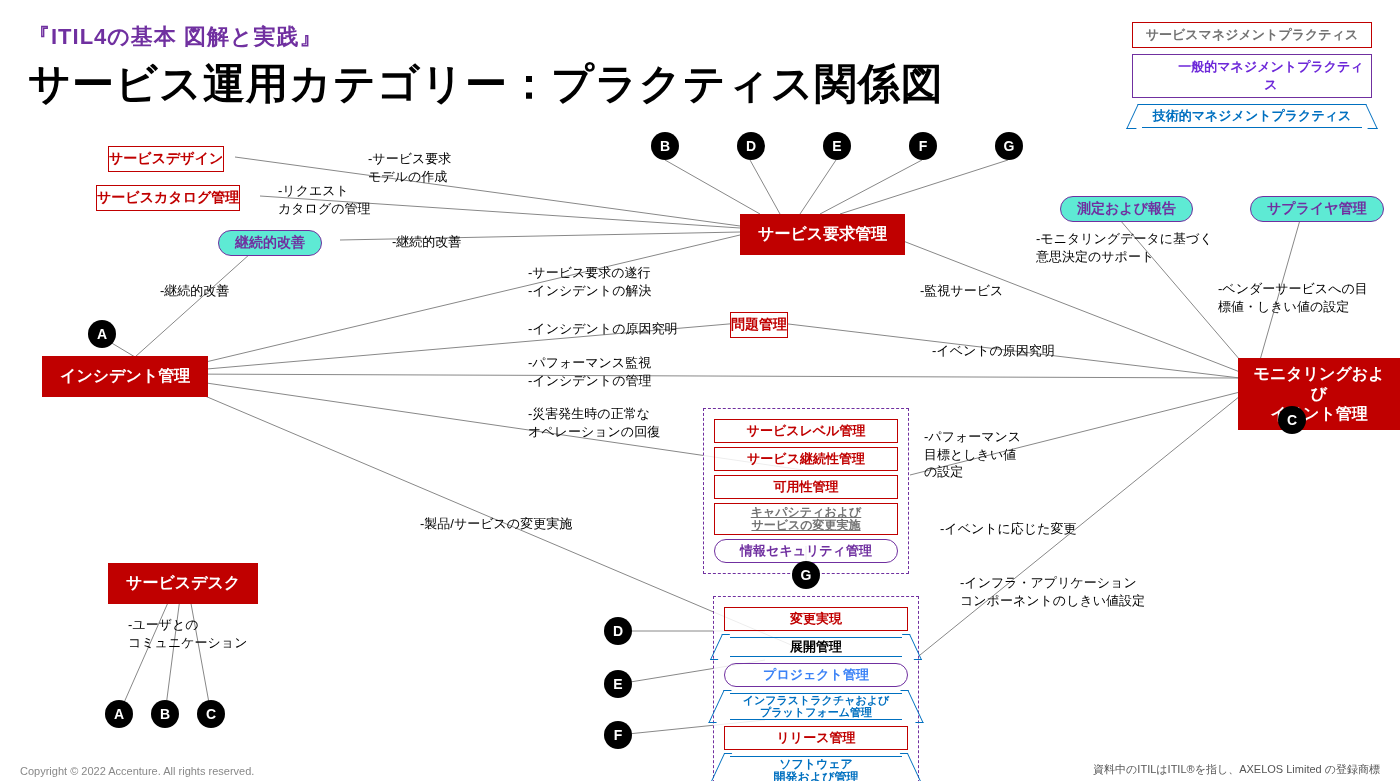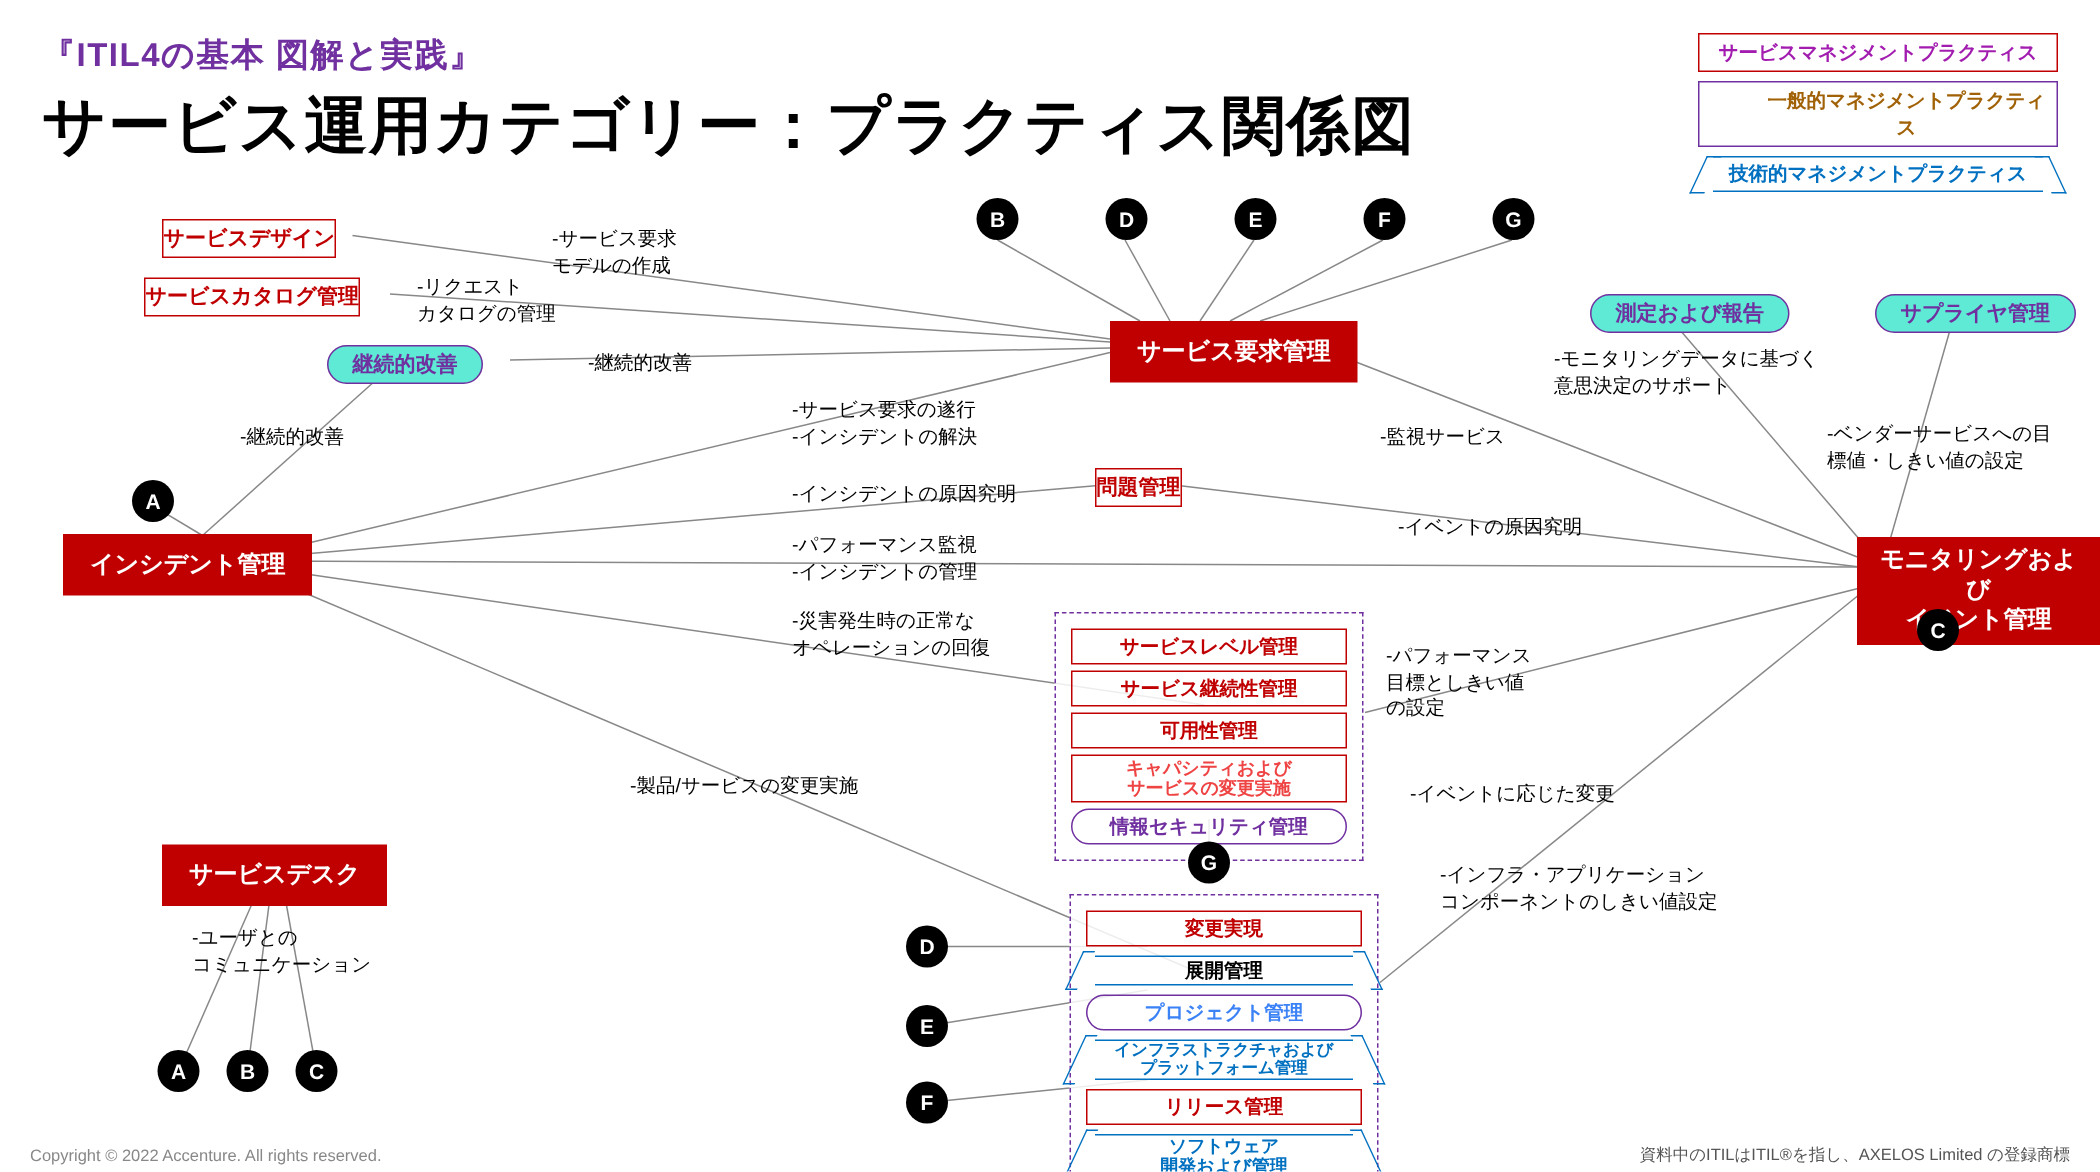--- a/index.html
+++ b/index.html
@@ -9,22 +9,22 @@
     height: 781px;
     position: relative;
     background: #fff;
     overflow: hidden;
   }
   .header-small { color: #7030a0; font-size: 22px; font-weight: bold; position: absolute; left: 28px; top: 22px; letter-spacing: 1px; }
   .header-main  { color: #000; font-size: 42px; font-weight: bold; position: absolute; left: 28px; top: 56px; letter-spacing: 1px; }
 
   .legend { position: absolute; right: 28px; top: 22px; width: 240px; }
   .legend .item { text-align: center; font-size: 13px; font-weight: 700; margin-bottom: 6px; padding: 3px 6px; }
-  .legend .svc  { border: 1.5px solid #c00000; color: #a21caf; }
-  .legend .gen  { border: 1.5px solid #7030a0; color: #a16207; padding-left: 44px; }
+  .legend .svc  { border: 1.5px solid #c00000; color: #737373; }
+  .legend .gen  { border: 1.5px solid #7030a0; color: #6d28d9; padding-left: 44px; }
   .hex-body { border-top: 1.5px solid #0070c0; border-bottom: 1.5px solid #0070c0; display:block; padding:2px 4px; }
 
   .node { position: absolute; text-align: center; font-weight: 700; }
   .solid-red { background: #c00000; color: #fff; padding: 10px 18px; font-size: 16px; }
   .box-red   { border: 1.5px solid #c00000; color: #c00000; font-size: 14px; padding: 3px 0; background:#fff; }
   .pill-purple {
     border: 1.5px solid #7030a0; color: #7030a0; font-size: 14px;
     padding: 3px 16px; border-radius: 14px; background:#5eead4;
   }
 
@@ -112,21 +112,21 @@
 <div class="node box-red" style="left:730px; top:312px;">問題管理</div>
 
 <div class="node pill-purple" style="left:218px; top:230px;">継続的改善</div>
 <div class="node pill-purple" style="left:1060px; top:196px;">測定および報告</div>
 <div class="node pill-purple" style="left:1250px; top:196px;">サプライヤ管理</div>
 
 <div class="dash-group" style="left:703px; top:408px; width:206px;">
   <div class="row" style="border:1.5px solid #c00000;color:#c00000;">サービスレベル管理</div>
   <div class="row" style="border:1.5px solid #c00000;color:#c00000;">サービス継続性管理</div>
   <div class="row" style="border:1.5px solid #c00000;color:#c00000;">可用性管理</div>
-  <div class="row" style="border:1.5px solid #c00000;color:#ef4444;line-height:1.1;font-size:12px;">
+  <div class="row" style="border:1.5px solid #c00000;color:#737373;line-height:1.1;font-size:12px;text-decoration:underline;">
     <span>キャパシティおよび</span><br><span>サービスの変更実施</span>
   </div>
   <div class="row" style="border:1.5px solid #7030a0;color:#7030a0;border-radius:12px;">情報セキュリティ管理</div>
 </div>
 
 <div class="dash-group" style="left:713px; top:596px; width:206px;">
   <div class="row" style="border:1.5px solid #c00000;color:#c00000;">変更実現</div>
   <div class="row" style="position:relative;color:#000;">
     <span style="position:absolute;left:-8px;top:-1px;bottom:-1px;width:8px;border-top:1.5px solid #0070c0;border-bottom:1.5px solid #0070c0;border-left:1.5px solid #0070c0;transform:skewX(-25deg);"></span>
     <span style="position:absolute;right:-8px;top:-1px;bottom:-1px;width:8px;border-top:1.5px solid #0070c0;border-bottom:1.5px solid #0070c0;border-right:1.5px solid #0070c0;transform:skewX(25deg);"></span>

